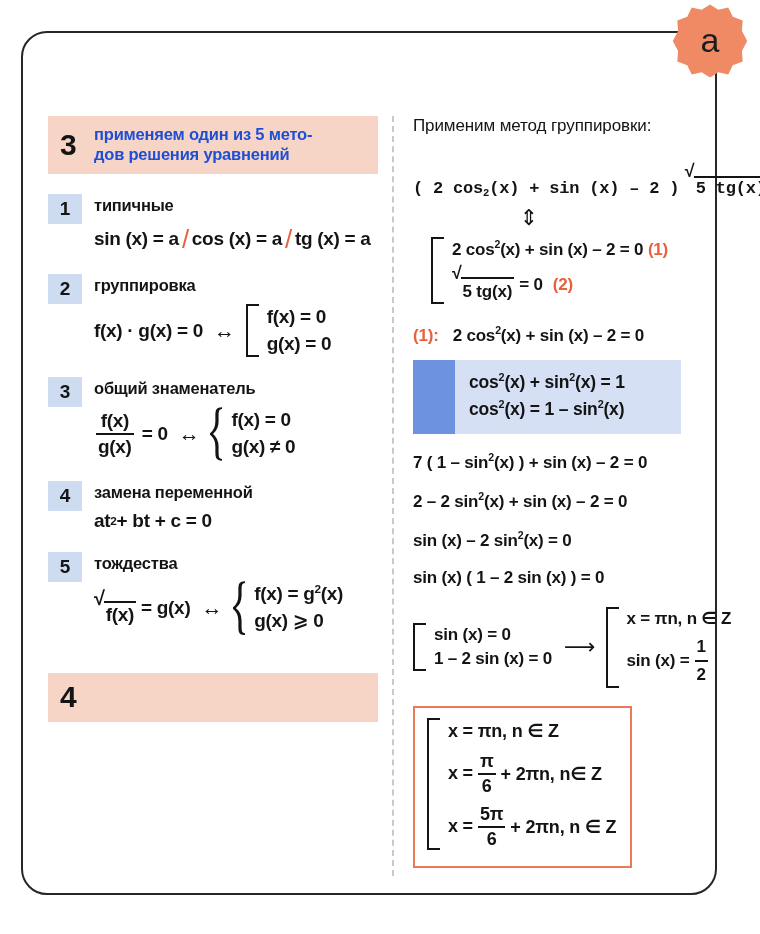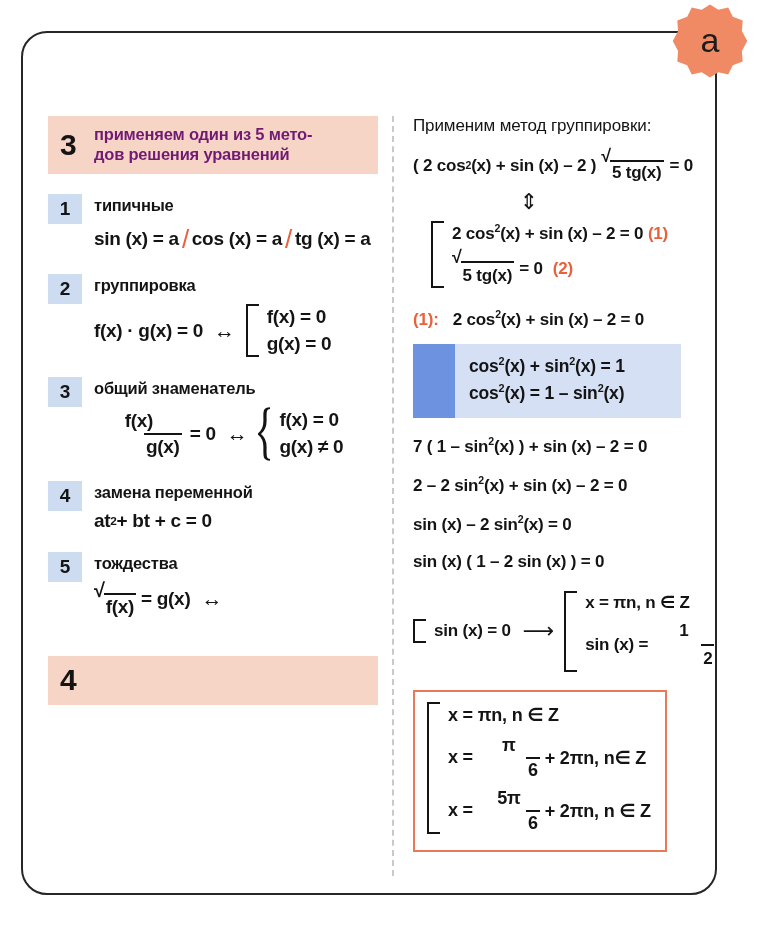--- a/index.html
+++ b/index.html
@@ -73,21 +73,21 @@
     font-size:30px;font-weight:700;
     line-height:1;
     width:34px;flex:0 0 34px;
     text-align:left;
     color:#141414;
   }
   .step-text{
     font-size:16.5px;font-weight:700;
     line-height:1.19;
     letter-spacing:-0.2px;
-    color:#701a75;
+    color:#1d4ed8;
   }
 
   
   .method{margin-top:20px;display:flex;}
   .m-badge{
     flex:0 0 34px;width:34px;height:30px;
     background:#cddcf0;
     display:flex;align-items:center;justify-content:center;
     font-size:19px;font-weight:700;color:#141414;
     margin-right:12px;
@@ -114,21 +114,21 @@
   }
   .nowrap{white-space:nowrap;}
 
   
   .frac{
     display:inline-flex;flex-direction:column;
     vertical-align:middle;text-align:center;
     margin:0 2px;
   }
   .frac .top{padding:0 2px 1px;}
-  .frac .bot{padding:1px 2px 0;border-top:2px solid #141414;margin-left:48px;}
+  .frac .bot{padding:1px 2px 0;border-top:2px solid #141414;}
 
   
   .rad{display:inline-flex;align-items:stretch;}
   .rad .sign{font-size:1.05em;line-height:1;margin-right:-1px;}
   .rad .body{border-top:2px solid #141414;padding:1px 2px 0 2px;margin-top:12px;}
 
   
   .sysbox{display:inline-flex;align-items:stretch;}
   .sys-br{
     width:11px;
@@ -147,21 +147,21 @@
   .iff{padding:0 11px;font-weight:400;font-size:21px;}
 
   
   .r-line{
     font-size:17px;font-weight:700;letter-spacing:-0.2px;
     color:#141414;line-height:1.2;
     white-space:nowrap;
   }
   .r-head{
     font-size:17px;font-weight:400;letter-spacing:-0.1px;
-    color:#141414;margin-bottom:12px;
+    color:#141414;margin-bottom:28px;
   }
   .r-gap{margin-top:17px;}
   .r-gap-l{margin-top:24px;}
   .updown{
     text-align:center;font-size:22px;margin:6px 0 6px 0;
     font-weight:400;padding-right:60px;
   }
   .tag{color:#e8603c;font-weight:700;}
   .tag-lead{color:#e8603c;font-weight:700;margin-right:14px;}
 
@@ -302,36 +302,40 @@
             <span class="body">f(x)</span>
           </span>
           <span style="margin-left:5px">= g(x)</span>
           <span class="iff">↔</span>
           <span class="sysbox">
             <span class="sys-brace">
               <svg viewBox="0 0 13 100" preserveAspectRatio="none">
                   <path d="M12 2 C6 2 7 10 7 26 C7 44 2 48 1 50 C2 52 7 56 7 74 C7 90 6 98 12 98" fill="none" stroke="#141414" stroke-width="3.2"></path>
                 </svg>
             </span>
+            <span class="sys-rows">
+              <div><span>f(x) = g</span><span class="sup">2</span><span>(x)</span></div>
+              <div>g(x) ⩾ 0</div>
+            </span>
           </span>
         </div>
       </div>
     </div>
 
     <div class="step-banner" style="margin-top:38px">
       <div class="step-num">4</div>
     </div>
   </div>
 
   <div class="col-right">
 
     <div class="r-head">Применим метод группировки:</div>
 
     
-    <div class="r-line" style="display:flex;align-items:center;">
+    <div class="r-line" style="display:flex;align-items:flex-end;font-family:Liberation Mono, monospace;">
       <span>( 2 cos</span>
         <span class="sup">2</span>
         <span>(x) + sin (x) – 2 )</span>
       <span class="rad" style="margin-left:5px">
         <span class="sign">√</span>
         <span class="body">5 tg(x)</span>
       </span>
       <span style="margin-left:6px">= 0</span>
     </div>
 
@@ -377,20 +381,21 @@
     <div class="r-line r-gap"><span>2 – 2 sin</span><span class="sup">2</span><span>(x) + sin (x) – 2 = 0</span></div>
     <div class="r-line r-gap"><span>sin (x) – 2 sin</span><span class="sup">2</span><span>(x) = 0</span></div>
     <div class="r-line r-gap"><span>sin (x) ( 1 – 2 sin (x) ) = 0</span></div>
 
     
     <div style="display:flex;align-items:center;margin-top:19px" class="r-line">
       <span class="sysbox">
         <span class="sys-br"></span>
         <span class="sys-rows">
           <div>sin (x) = 0</div>
+          <div>1 – 2 sin (x) = 0</div>
         </span>
       </span>
       <span class="arrow-r">⟶</span>
       <span class="sysbox">
         <span class="sys-br"></span>
         <span class="sys-rows">
           <div style="padding-bottom:4px">x = πn, n ∈ Z</div>
           <div style="display:flex;align-items:center">
             <span>sin (x) =</span>
             <span class="frac" style="margin-left:5px">

